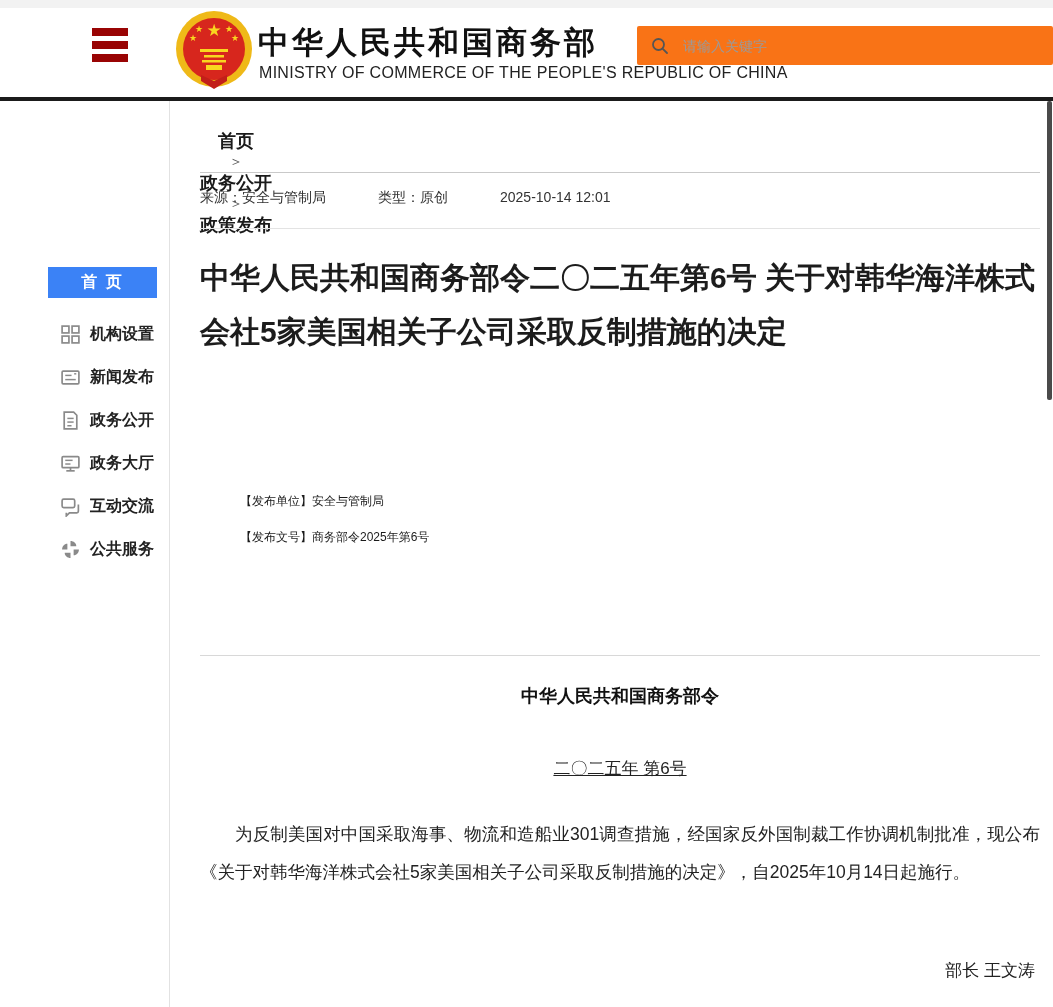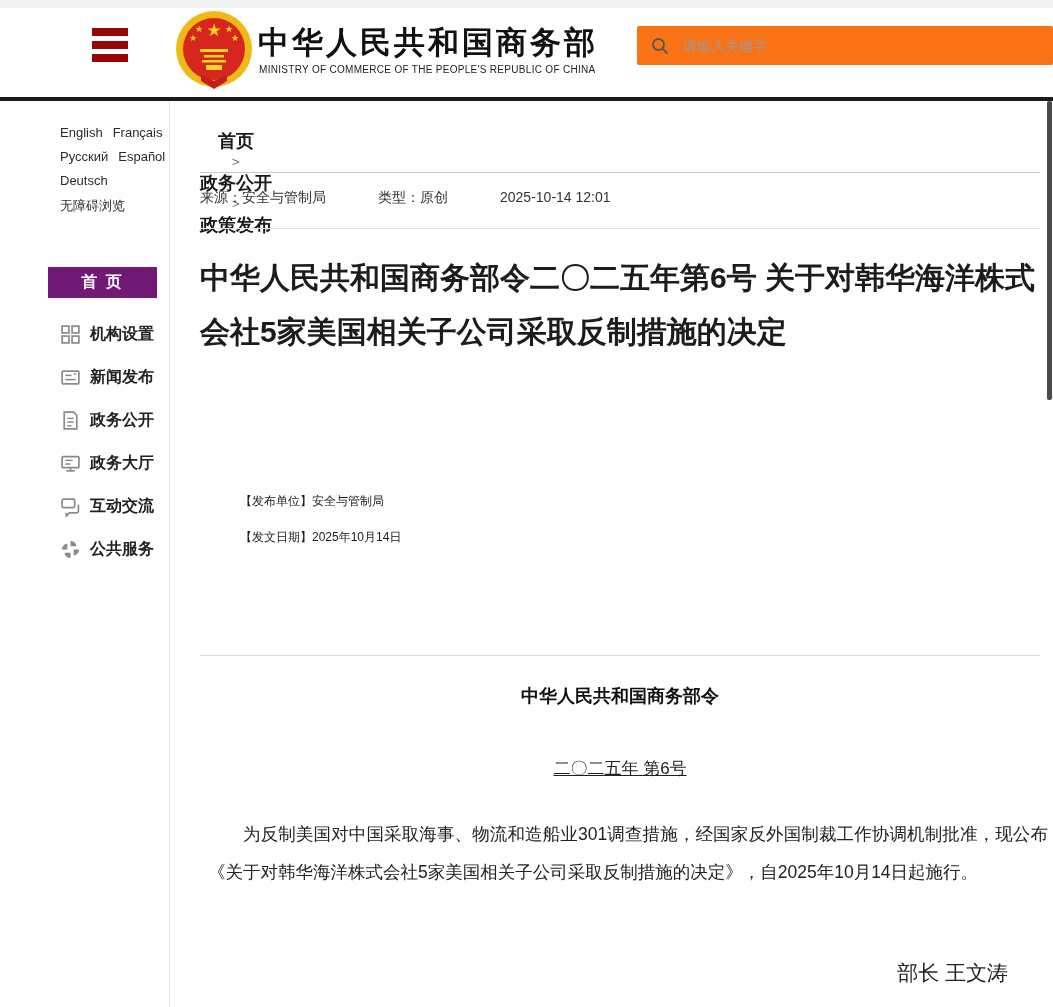--- a/index.html
+++ b/index.html
@@ -11,39 +11,39 @@
   .top-strip { position: absolute; left: 0; top: 0; width: 1053px; height: 8px; background: #f2f2f2; }
 
   
   .header { position: absolute; left: 0; top: 8px; width: 1053px; height: 89px; background: #fff; }
   .hamburger { position: absolute; left: 92px; top: 20px; width: 36px; height: 34px;
     display: flex; flex-direction: column; justify-content: space-between; cursor: pointer; background: none; border: none; }
   .hamburger span { display: block; height: 8px; width: 100%; background: #990404; }
   .logo { position: absolute; left: 172px; top: 1px; }
   .site-title { position: absolute; left: 258px; top: 14px; font-size: 31px; font-weight: 700;
     letter-spacing: 3px; color: #111; }
-  .site-subtitle { position: absolute; left: 259px; top: 56px; font-size: 10px; color: #222; letter-spacing: 0.3px; }
+  .site-subtitle { position: absolute; left: 259px; top: 56px; font-size: 16px; color: #222; letter-spacing: 0.3px; }
   .search-box { position: absolute; left: 637px; top: 18px; width: 416px; height: 39px;
     background: #f97316; display: flex; align-items: center; padding: 0 14px; border-radius: 2px; }
   .search-box svg { flex: 0 0 auto; }
   .search-input { margin-left: 14px; border: none; outline: none; background: transparent;
     font-size: 14px; color: #333; width: 340px; font-family: inherit; }
   .search-input::placeholder { color: #9a9a9a; }
 
   .header-divider { position: absolute; left: 0; top: 97px; width: 1053px; height: 4px; background: #1b1b1b; }
 
   
   .sidebar { position: absolute; left: 0; top: 101px; width: 170px; height: 906px;
     background: #fff; border-right: 1px solid #e2e2e2; }
   .lang-block { position: absolute; left: 60px; top: 24px; width: 108px; font-size: 13px; color: #2b2b2b; }
   .lang-row { margin-bottom: 9px; display: flex; gap: 10px; flex-wrap: nowrap; }
   .lang-row a { color: #2b2b2b; text-decoration: none; cursor: pointer; white-space: nowrap; }
 
   .home-btn { position: absolute; left: 48px; top: 166px; width: 109px; height: 31px;
-    background: #701a75; color: #fff; font-size: 16px; font-weight: 700;
+    background: #3b82f6; color: #fff; font-size: 16px; font-weight: 700;
     display: flex; align-items: center; justify-content: center; letter-spacing: 2px;
     border: none; cursor: pointer; font-family: inherit; }
 
   .nav-list { position: absolute; left: 60px; top: 212px; }
   .nav-item { display: flex; align-items: center; height: 43px; cursor: pointer; }
   .nav-item .nav-icon { width: 21px; height: 21px; margin-right: 9px; flex: 0 0 auto; }
   .nav-item .nav-label { font-size: 16px; font-weight: 700; color: #222; white-space: nowrap; }
 
   .qa-block { position: absolute; left: 40px; top: 494px; width: 140px; text-align: center; cursor: pointer; }
   .qa-block .qa-label { margin-top: 12px; font-size: 14.5px; color: #333; }
@@ -66,24 +66,24 @@
   .pub-block { position: absolute; left: 40px; top: 382px; font-size: 12px; color: #1a1a1a; }
   .pub-block div { line-height: 36px; }
 
   .divider3 { position: absolute; left: 0; top: 554px; width: 840px; height: 0; border-top: 1px solid #d8d8d8; }
 
   .doc-title { position: absolute; left: 0; top: 583px; width: 840px; text-align: center;
     font-size: 18px; font-weight: 700; color: #111; }
   .doc-number { position: absolute; left: 0; top: 656px; width: 840px; text-align: center;
     font-size: 17px; color: #222; text-decoration: underline; }
 
-  .doc-paragraph { position: absolute; left: 8px; top: 714px; width: 840px;
+  .doc-paragraph { position: absolute; left: 0; top: 714px; width: 840px;
     font-size: 17.5px; line-height: 38px; color: #222; text-align: justify; text-indent: 2em; }
 
-  .signature { position: absolute; right: 32px; top: 858px; font-size: 21px; color: #222; }
+  .signature { position: absolute; right: 5px; top: 858px; font-size: 17px; color: #222; }
 
   
   .scroll-thumb { position: absolute; right: 1px; top: 101px; width: 5px; height: 299px;
     background: #4a4a4a; border-radius: 2px; }
 </style>
 </head>
 <body>
 
 <div class="top-strip"></div>
 
@@ -119,36 +119,20 @@
       <circle cx="7.5" cy="7.5" r="5.5" fill="none" stroke="#555" stroke-width="1.8"></circle>
       <line x1="11.8" y1="11.8" x2="16" y2="16" stroke="#555" stroke-width="1.8" stroke-linecap="round"></line>
     </svg>
     <input class="search-input" type="text" placeholder="请输入关键字" style="">
   </div>
 </div>
 
 <div class="header-divider"></div>
 
 <div class="sidebar">
-  <div class="lang-block">
-    <div class="lang-row">
-      <a>English</a>
-      <a>Français</a>
-    </div>
-    <div class="lang-row">
-      <a>Русский</a>
-      <a>Español</a>
-    </div>
-    <div class="lang-row">
-      <a>Deutsch</a>
-    </div>
-    <div class="lang-row">
-      <a>无障碍浏览</a>
-    </div>
-  </div>
 
   <button class="home-btn">首 页</button>
 
   <div class="nav-list">
     <div class="nav-item">
       <svg class="nav-icon" viewBox="0 0 20 20">
         <rect x="2" y="2" width="6.5" height="6.5" fill="none" stroke="#8a8a8a" stroke-width="1.6"></rect>
         <rect x="11.5" y="2" width="6.5" height="6.5" fill="none" stroke="#8a8a8a" stroke-width="1.6"></rect>
         <rect x="2" y="11.5" width="6.5" height="6.5" fill="none" stroke="#8a8a8a" stroke-width="1.6"></rect>
         <rect x="11.5" y="11.5" width="6.5" height="6.5" fill="none" stroke="#8a8a8a" stroke-width="1.6"></rect>
@@ -219,21 +203,21 @@
     <span>类型：原创</span>
     <span>2025-10-14 12:01</span>
   </div>
 
   <div class="divider2"></div>
 
   <h1 class="article-title">中华人民共和国商务部令二〇二五年第6号 关于对韩华海洋株式会社5家美国相关子公司采取反制措施的决定</h1>
 
   <div class="pub-block">
     <div>【发布单位】安全与管制局</div>
-    <div>【发文日期】2025年10月14日</div>
+    <div>【发布文号】商务部令2025年第6号</div>
   </div>
 
   <div class="divider3"></div>
 
   <div class="doc-title">中华人民共和国商务部令</div>
   <div class="doc-number">二〇二五年 第6号</div>
 
   <p class="doc-paragraph">为反制美国对中国采取海事、物流和造船业301调查措施，经国家反外国制裁工作协调机制批准，现公布《关于对韩华海洋株式会社5家美国相关子公司采取反制措施的决定》，自2025年10月14日起施行。</p>
 
   <div class="signature">部长 王文涛</div>

